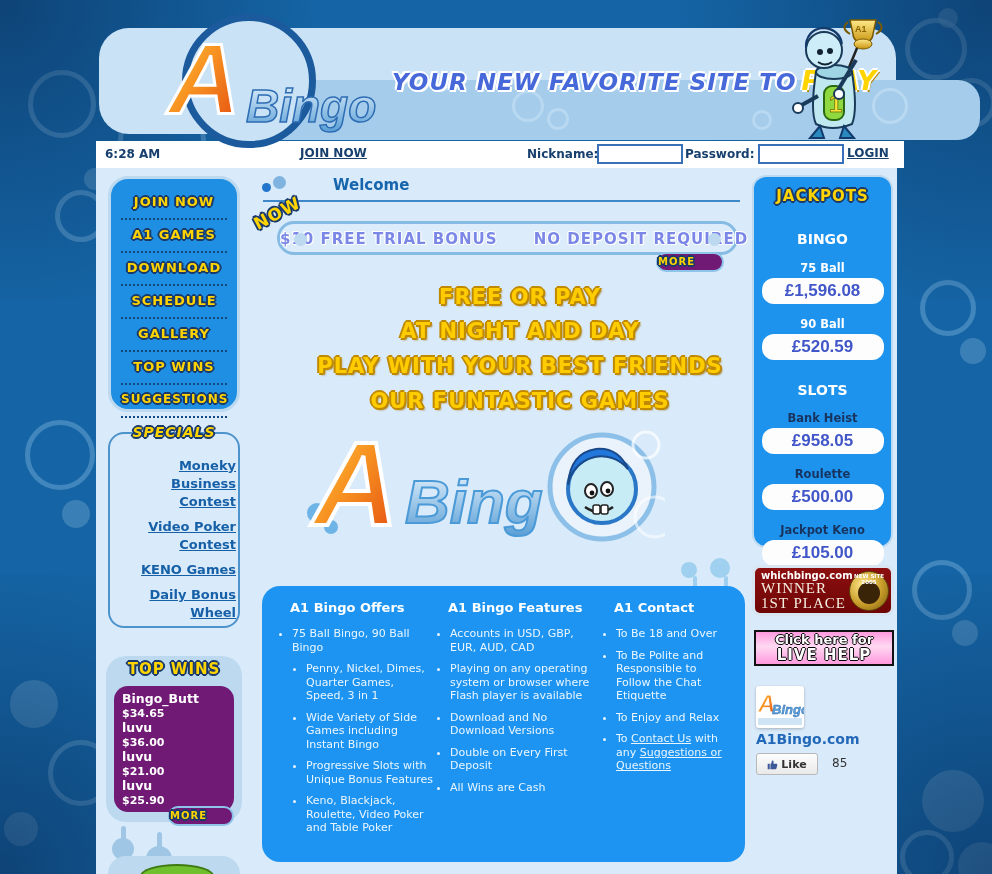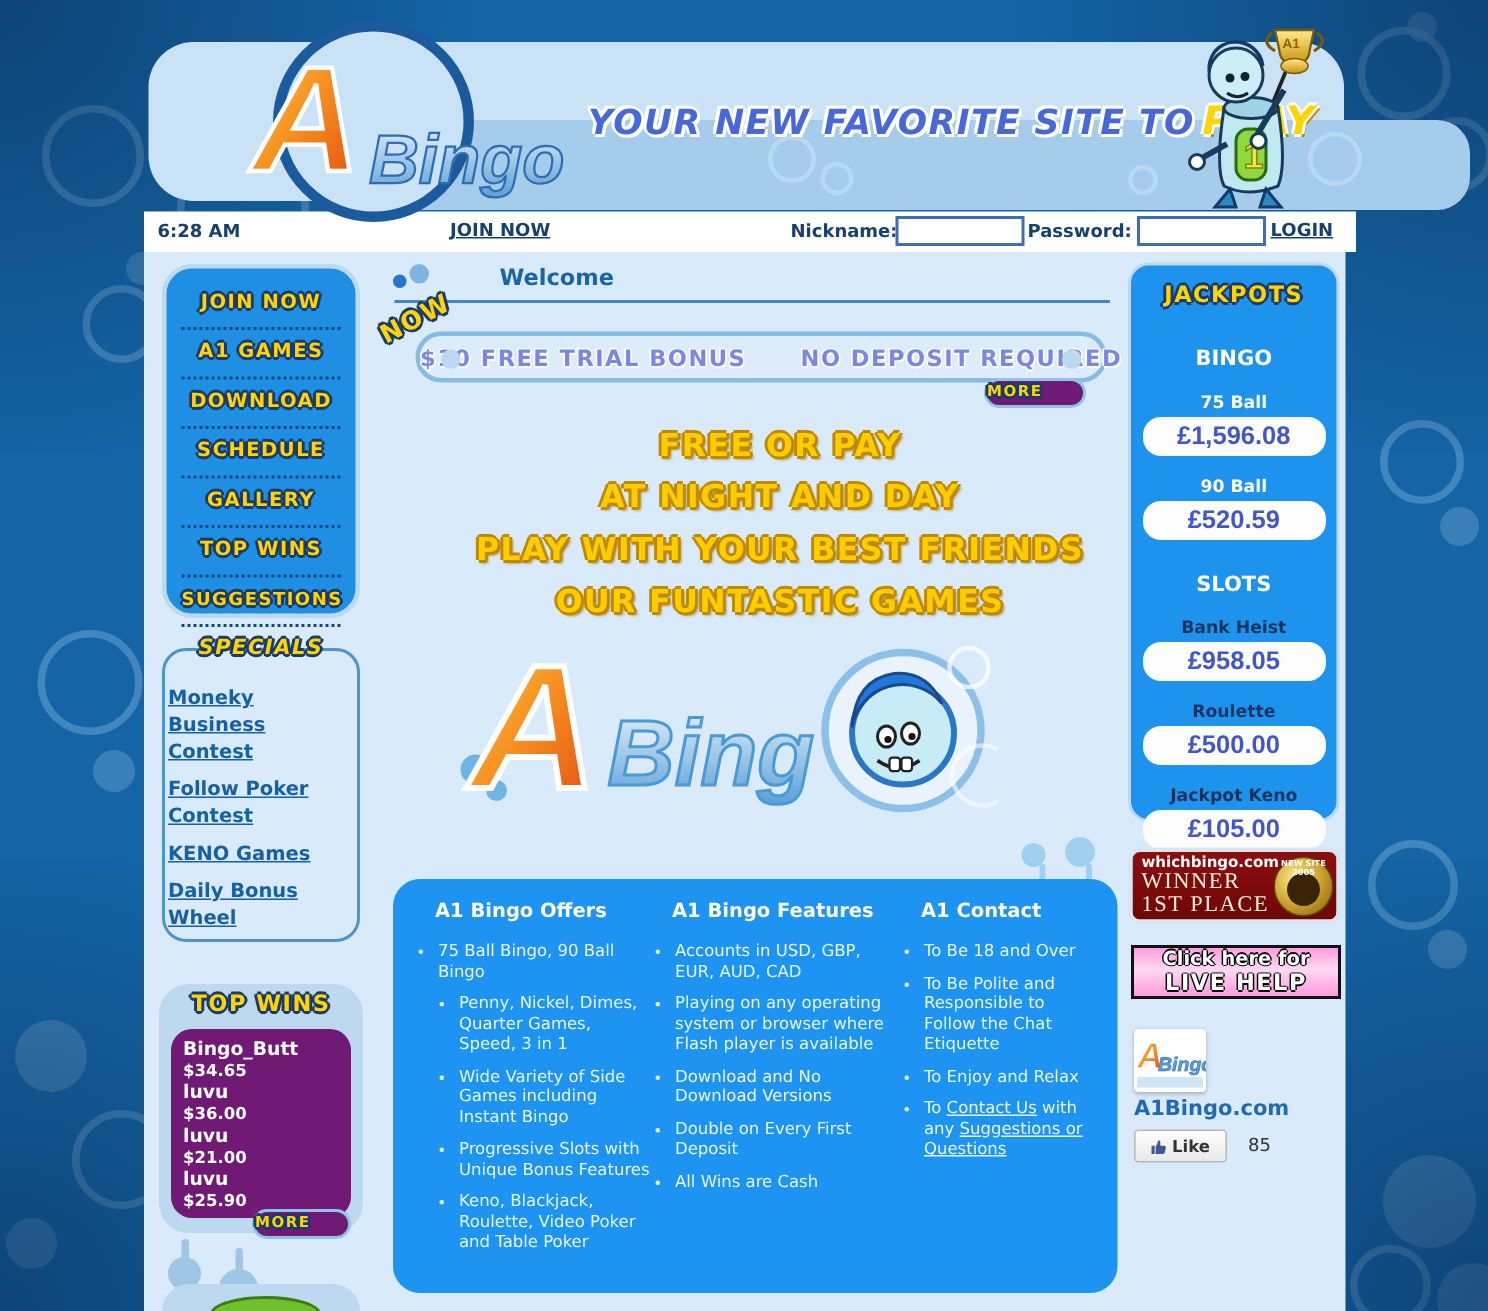--- a/index.html
+++ b/index.html
@@ -33,21 +33,21 @@
   .gold{color:#ffcc00;font-weight:bold;letter-spacing:1px;
     text-shadow:-2px 0 #c08a00,2px 0 #c08a00,0 -2px #c08a00,0 2px #c08a00,-1px -1px 0 #c08a00,1px 1px 0 #c08a00,2px 2px 2px #a07000;}
   
   .navbox{position:absolute;left:108px;top:176px;width:132px;height:236px;background:#1e8fe2;
     border:3px solid #bcd9f0;border-radius:20px;box-sizing:border-box;padding:8px 10px 0 10px;}
   .navitem{height:31px;line-height:29px;text-align:center;font-size:13px;border-bottom:2px dotted #14477e;cursor:pointer;}
   
   .spbox{position:absolute;left:108px;top:432px;width:132px;height:196px;border:2px solid #4e94cc;
     border-radius:16px;box-sizing:border-box;}
   .sptitle{position:absolute;left:108px;top:424px;width:132px;text-align:center;font-size:14px;font-style:italic;}
-  .splink{display:block;text-align:left;font-size:13px;font-weight:bold;color:#1660a8;
+  .splink{display:block;text-align:right;font-size:13px;font-weight:bold;color:#1660a8;
     text-decoration:underline;line-height:18px;margin:7px 2px;cursor:pointer;}
   
   .twouter{position:absolute;left:106px;top:656px;width:136px;height:166px;background:#bcd9f0;border-radius:20px;}
   .twtitle{position:absolute;left:106px;top:660px;width:136px;text-align:center;font-size:15px;}
   .twinner{position:absolute;left:114px;top:686px;width:120px;height:126px;background:#701a75;border-radius:14px;
     padding:6px 8px;box-sizing:border-box;}
   .twname{font-size:12.5px;font-weight:bold;color:#fff;line-height:14px;}
   .twamt{font-size:11px;font-weight:bold;color:#fff;text-align:left;line-height:15px;}
   .morepill{background:#701a75;border:2px solid #8fc4ea;border-radius:12px;text-align:left;
     font-size:10px;height:16px;line-height:15px;cursor:pointer;}
@@ -213,21 +213,21 @@
   <div class="navitem byell">A1 GAMES</div>
   <div class="navitem byell">DOWNLOAD</div>
   <div class="navitem byell">SCHEDULE</div>
   <div class="navitem byell">GALLERY</div>
   <div class="navitem byell">TOP WINS</div>
   <div class="navitem byell" style="font-size:12px;">SUGGESTIONS</div>
 </div>
 
 <div class="spbox" style="padding-top:16px;">
   <a class="splink">Moneky Business Contest</a>
-  <a class="splink">Follow Poker Contest</a>
+  <a class="splink">Video Poker Contest</a>
   <a class="splink">KENO Games</a>
   <a class="splink">Daily Bonus Wheel</a>
 </div>
 <div class="sptitle byell">SPECIALS</div>
 
 <div class="twouter"></div>
 <div class="twinner">
   <div class="twname">Bingo_Butt</div>
   <div class="twamt">$34.65</div>
   <div class="twname">luvu</div>

